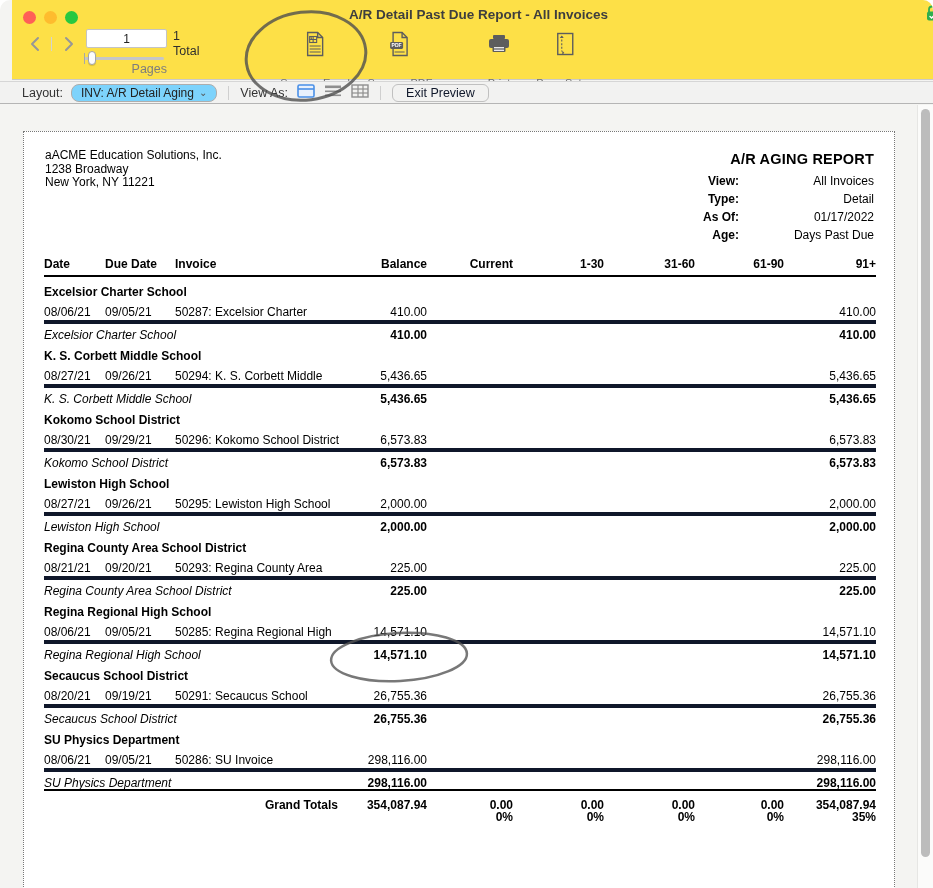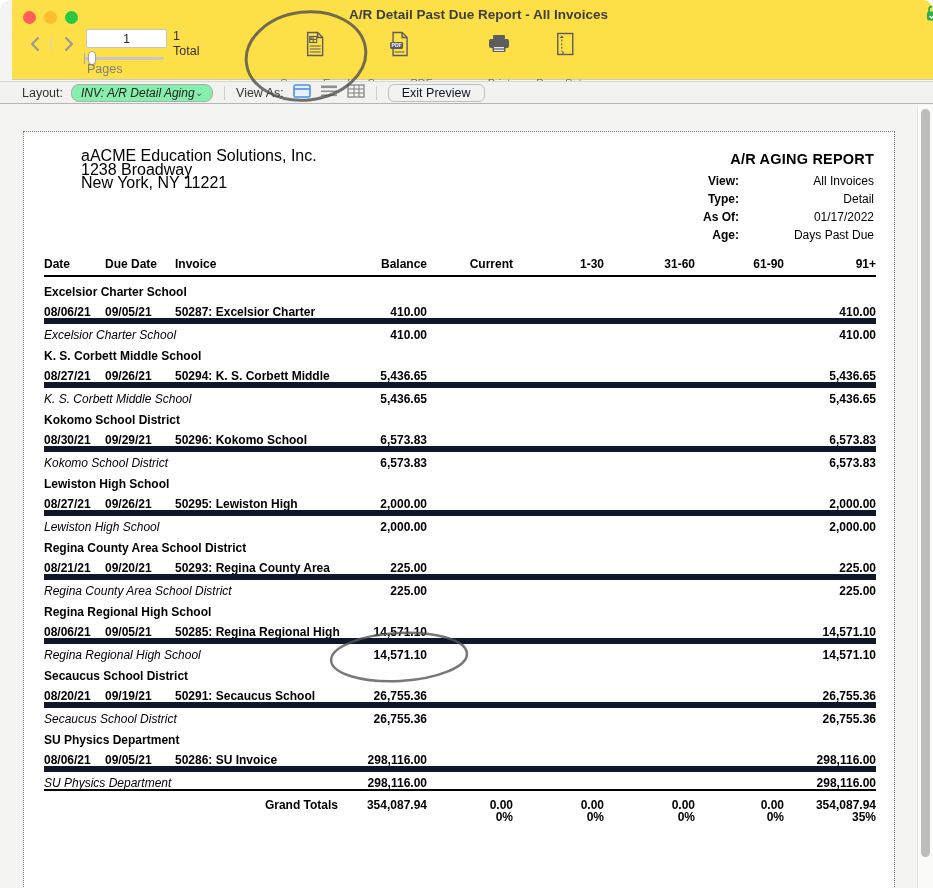--- a/index.html
+++ b/index.html
@@ -15,55 +15,55 @@
 
   .nav-chevron { position:absolute; top:34px; width:22px; height:22px; background:none; border:none; cursor:default; }
   .nav-sep { position:absolute; left:39px; top:37px; width:1px; height:14px; background:#d2d2d2; }
   .page-box { position:absolute; left:74px; top:29px; width:81px; height:19px; border:1px solid #c4c4c4; border-radius:2px; background:#fff; text-align:center; font-size:12px; color:#222; }
   .pg-slider { position:absolute; left:72px; top:50px; width:80px; height:16px; }
   .pg-track { position:absolute; left:0; top:7px; width:80px; height:3px; background:#c6c6c6; border-radius:2px; }
   .pg-tick { position:absolute; left:0; top:3px; width:1px; height:11px; background:#a8a8a8; }
   .pg-thumb { position:absolute; left:4px; top:1px; width:8px; height:14px; background:#fdfdfd; border:1px solid #a3a3a3; border-radius:4px; box-shadow:0 1px 1px rgba(0,0,0,.15); }
   .total-num { position:absolute; left:161px; top:29px; font-size:12.5px; color:#2e2e2e; }
   .total-label { position:absolute; left:161px; top:44px; font-size:12.5px; color:#2e2e2e; }
-  .pages-caption { position:absolute; left:75px; top:62px; width:80px; text-align:left; font-size:12.5px; color:#7d7d7d; }
+  .pages-caption { position:absolute; left:75px; top:62px; width:80px; text-align:right; font-size:12.5px; color:#7d7d7d; }
 
   .tool-btn { position:absolute; top:31px; transform:translateX(-50%); display:flex; flex-direction:column; align-items:center; background:none; border:none; cursor:default; }
   .tool-btn .lbl { margin-top:20px; font-size:11px; color:#6f6f6f; white-space:nowrap; }
   .tool-btn svg { display:block; }
 
   
   .layout-bar { position:absolute; left:0; top:81px; width:100%; height:23px; background:#f2f2f1; border-top:1px solid #d6d6d6; border-bottom:1px solid #b5b5b5; display:flex; align-items:center; padding-left:22px; font-size:12.5px; color:#333; }
   .lb-sep { width:1px; height:14px; background:#cfcfcf; margin:0 11px; }
-  .layout-pill { margin-left:8px; height:18px; display:flex; align-items:center; padding:0 9px; background:#86efac; border:1px solid #adadad; border-radius:8px; font-size:12px; color:#222; cursor:default;font-style:italic; }
+  .layout-pill { margin-left:8px; height:18px; display:flex; align-items:center; gap:5px; padding:0 9px; background:#7dd3fc; border:1px solid #adadad; border-radius:8px; font-size:12px; color:#222; cursor:default; }
   .layout-pill .chev { font-size:10px; color:#555; line-height:1; }
   .viewas { display:flex; align-items:center; gap:9px; margin-left:9px; }
   .exit-btn { height:18px; padding:0 13px; border:1px solid #c0c0c0; border-radius:6px; background:transparent; color:#0f172a; font-size:12.5px; cursor:default; }
 
   
   .content { position:absolute; left:0; top:105px; width:100%; height:783px; background:#f4f4f2; overflow:hidden; }
   .scrollbar { position:absolute; right:0; top:0; width:16px; height:100%; background:#fbfbfa; border-left:1px solid #e6e6e4; }
   .scroll-thumb { position:absolute; left:3px; width:9px; top:4px; height:748px; background:#bcbcbc; border-radius:5px; }
 
   .page { position:absolute; left:23px; top:26px; width:872px; height:790px; background:#fff; border:1px dotted #777; color:#000; }
 
-  .company { position:absolute; left:21px; top:17px; font-size:16px; line-height:13.5px;margin-left:36px; }
+  .company { position:absolute; left:21px; top:17px; font-size:12px; line-height:13.5px; }
   .hdr-right { position:absolute; right:20px; top:19px; width:320px; text-align:right; }
   .rep-title { font-size:14.5px; font-weight:bold; letter-spacing:.2px; margin-bottom:7px; }
   .meta-row { display:grid; grid-template-columns:1fr 135px; height:18px; font-size:12px; }
   .meta-row .ml { font-weight:bold; text-align:right; }
   .meta-row .mv { text-align:right; }
 
   .rtable { position:absolute; left:20px; top:125px; width:832px; font-size:12px; }
   .trow { display:grid; grid-template-columns:61px 70px 165px 87px 86px 91px 91px 89px 92px; }
   .tr { text-align:right; }
   .tl { text-align:left; }
   .thead { font-weight:bold; border-bottom:2px solid #000; padding-bottom:4px; }
   .sec-name { margin-top:8px; height:15px; font-weight:bold; }
-  .inv-row { margin-top:5px; height:19px; overflow:hidden; border-bottom:6px solid #0f172a; line-height:14px;font-weight:bold; }
+  .inv-row { margin-top:5px; height:19px; overflow:hidden; border-bottom:4px solid #0f172a; line-height:14px; }
   .inv-cell { line-height:14px; }
   .sub-row { padding-top:4px; height:17px; line-height:14px; }
   .sub-row .sname { font-style:italic; grid-column:1 / span 3; }
   .sub-row .bold { font-weight:bold; }
   .gtotals { border-top:2px solid #000; }
   .gt-row1 { padding-top:7px; height:15px; font-weight:bold; line-height:14px; }
   .gt-row1 .gtl { grid-column:1 / span 3; text-align:right; padding-right:2px; }
   .gt-row2 { padding-top:4px; height:15px; font-weight:bold; line-height:14px; }
 
   .annot { position:absolute; left:0; top:0; width:933px; height:888px; pointer-events:none; z-index:50; }

